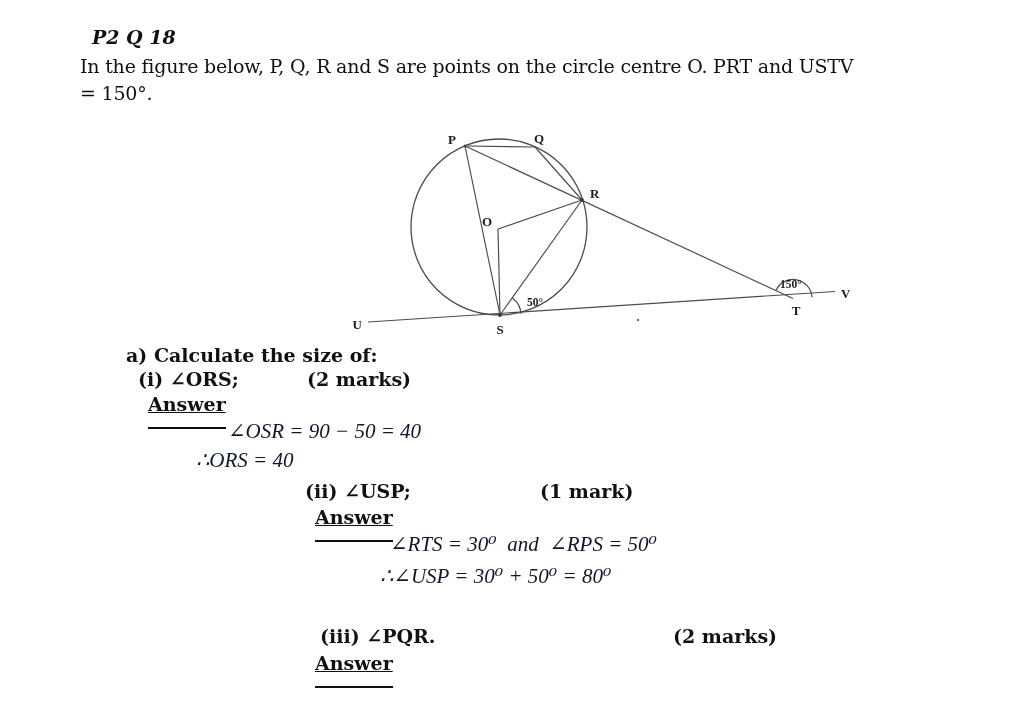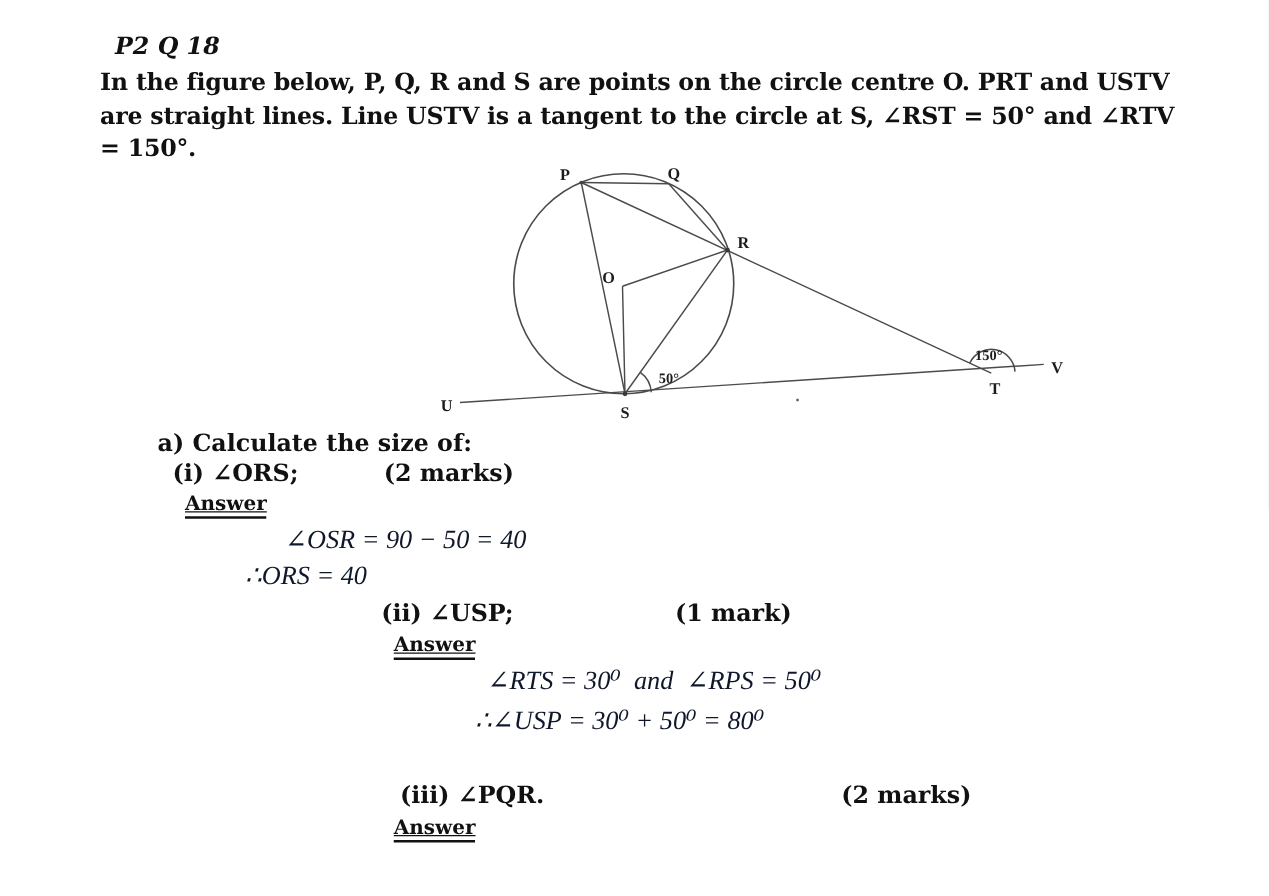--- a/index.html
+++ b/index.html
@@ -15,41 +15,41 @@
   .title {
     position: absolute;
     font-weight: bold;
     font-style: italic;
     font-size: 19px;
     white-space: nowrap;
     margin-left: 12px;
   }
   .qpara {
     position: absolute;
-    font-weight: bold;
+    font-weight: normal;
     font-size: 19px;
     line-height: 26.5px;
     letter-spacing: -0.2px;
     white-space: nowrap;
   }
   .qline {
     position: absolute;
     font-weight: bold;
     font-size: 19px;
     white-space: nowrap;
     margin-left: 30px;
   }
   .answer {
     position: absolute;
     font-weight: bold;
-    font-size: 16px;
+    font-size: 19px;
     white-space: nowrap;
     text-decoration: underline;
     border-bottom: 2.5px solid #111;
-    padding-bottom: 1px;
+    padding-bottom: 12px;
   }
   .math {
     position: absolute;
     font-family: "Liberation Serif", "DejaVu Serif", serif;
     font-style: italic;
     font-size: 21px;
     color: #0f172a;
     white-space: pre;
   }
   .figure-svg {
@@ -77,21 +77,20 @@
 </style>
 </head>
 <body>
 
 <div class="page">
 
   <div class="title" style="left:80px; top:26px">P2 Q 18</div>
 
   <div class="qpara" style="left:80px; top:53px">
     <div>In the figure below, P, Q, R and S are points on the circle centre O. PRT and USTV</div>
-    <div>are straight lines. Line USTV is a tangent to the circle at S, ∠RST = 50° and ∠RTV</div>
     <div>= 150°.</div>
   </div>
 
   <svg class="figure-svg" viewBox="330 125 530 215">
 
     <circle class="figcircle" cx="499" cy="227" r="88"></circle>
 
     <line class="figline" x1="465" y1="146" x2="535" y2="147"></line>
     <line class="figline" x1="535" y1="147" x2="582" y2="200"></line>
     <line class="figline" x1="465" y1="146" x2="793" y2="298.5"></line>

